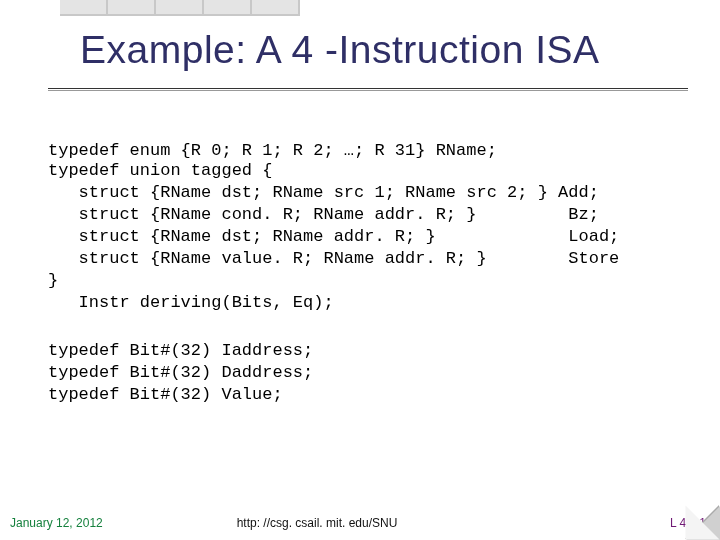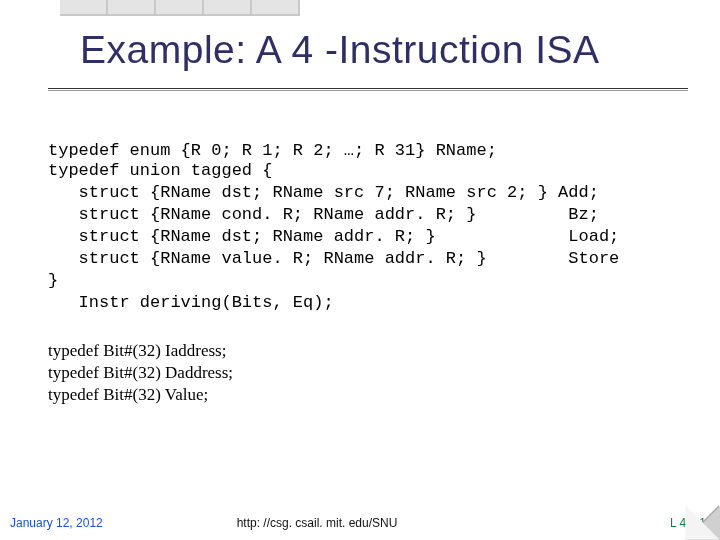--- a/index.html
+++ b/index.html
@@ -72,49 +72,49 @@
     font-family: "Courier New", Courier, monospace;
     font-size: 17px;
     line-height: 22px;
     white-space: pre;
   }
   .code3 {
     position: absolute;
     left: 48px;
     top: 340px;
     width: 640px;
-    font-family: Liberation Serif, serif;
+    font-family: Liberation Mono, monospace;
     font-size: 17px;
     line-height: 22px;
     white-space: pre;
   }
   .footer-left {
     position: absolute;
     left: 10px;
     bottom: 10px;
     font-family: Verdana, Arial, sans-serif;
     font-size: 12px;
-    color: #1d4ed8;
+    color: #15803d;
   }
   .footer-center {
     position: absolute;
     bottom: 10px;
     width: 634px;
     text-align: center;
     font-family: Verdana, Arial, sans-serif;
     font-size: 12px;
     color: #111;
   }
   .footer-right {
     position: absolute;
     right: 14px;
     bottom: 10px;
     font-family: Verdana, Arial, sans-serif;
     font-size: 12px;
-    color: #15803d;
+    color: #701a75;
   }
   .corner {
     position: absolute;
     right: 0;
     bottom: 0;
     width: 0;
     height: 0;
     border-right: 34px solid #d0d0d0;
     border-top: 34px solid transparent;
     filter: drop-shadow(-1px -1px 0 #aaa);
@@ -143,21 +143,21 @@
       <div></div>
   </div>
 
   <div class="title">Example: A 4 -Instruction ISA</div>
 
   <div class="rule"></div>
 
   <div class="code">typedef enum {R 0; R 1; R 2; …; R 31} RName;</div>
 
   <div class="code2">typedef union tagged {
-   struct {RName dst; RName src 7; RName src 2; } Add;
+   struct {RName dst; RName src 1; RName src 2; } Add;
    struct {RName cond. R; RName addr. R; }         Bz;
    struct {RName dst; RName addr. R; }             Load;
    struct {RName value. R; RName addr. R; }        Store
 }
    Instr deriving(Bits, Eq);</div>
 
   <div class="code3">typedef Bit#(32) Iaddress;
 typedef Bit#(32) Daddress;
 typedef Bit#(32) Value;</div>
 

